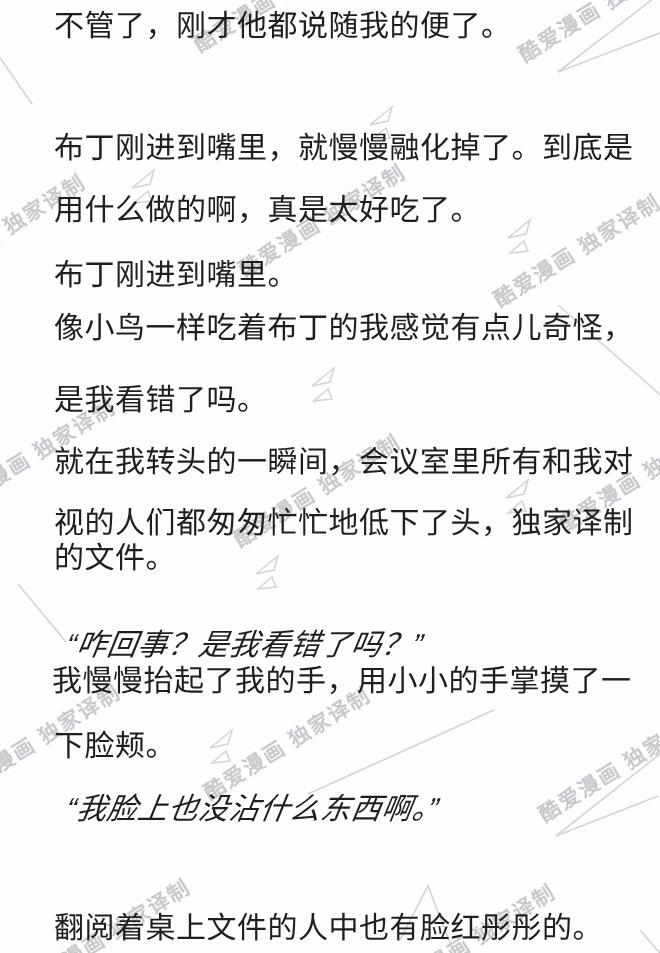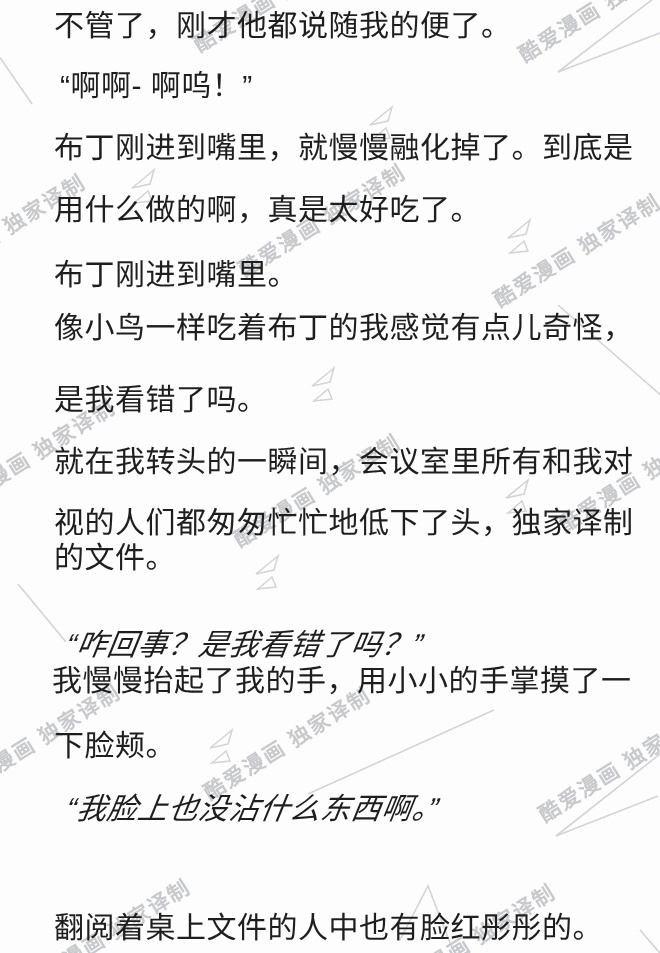--- a/index.html
+++ b/index.html
@@ -113,21 +113,20 @@
   <div class="wm-text" style="left:-50px;  top:490px">酷爱漫画 独家译制</div>
   <div class="wm-text" style="left:235px;  top:525px">酷爱漫画 独家译制</div>
   <div class="wm-text" style="left:560px;  top:510px">酷爱漫画 独家译制</div>
   <div class="wm-text" style="left:-45px;  top:775px">酷爱漫画 独家译制</div>
   <div class="wm-text" style="left:205px;  top:778px">酷爱漫画 独家译制</div>
   <div class="wm-text" style="left:540px;  top:800px">酷爱漫画 独家译制</div>
   <div class="wm-text" style="left:25px;   top:970px">酷爱漫画 独家译制</div>
   <div class="wm-text" style="left:390px;  top:975px">酷爱漫画 独家译制</div>
 
   <p class="ln" style="top:10px;  left:54px">不管了，刚才他都说随我的便了。</p>
-  <p class="ln" style="top:70px;  left:60px">“啊啊- 啊呜！”</p>
   <p class="ln" style="top:132px; left:54px">布丁刚进到嘴里，就慢慢融化掉了。到底是</p>
   <p class="ln" style="top:194px; left:54px">用什么做的啊，真是太好吃了。</p>
   <p class="ln" style="top:259px; left:54px">布丁刚进到嘴里。</p>
   <p class="ln" style="top:312px; left:54px">像小鸟一样吃着布丁的我感觉有点儿奇怪，</p>
   <p class="ln" style="top:384px; left:54px">是我看错了吗。</p>
   <p class="ln" style="top:446px; left:54px">就在我转头的一瞬间，会议室里所有和我对</p>
   <p class="ln" style="top:507px; left:54px">视的人们都匆匆忙忙地低下了头，独家译制</p>
   <p class="ln" style="top:542px; left:54px">的文件。</p>
   <p class="ln italic" style="top:629px; left:64px">“咋回事？是我看错了吗？”</p>
   <p class="ln" style="top:665px; left:52px">我慢慢抬起了我的手，用小小的手掌摸了一</p>

